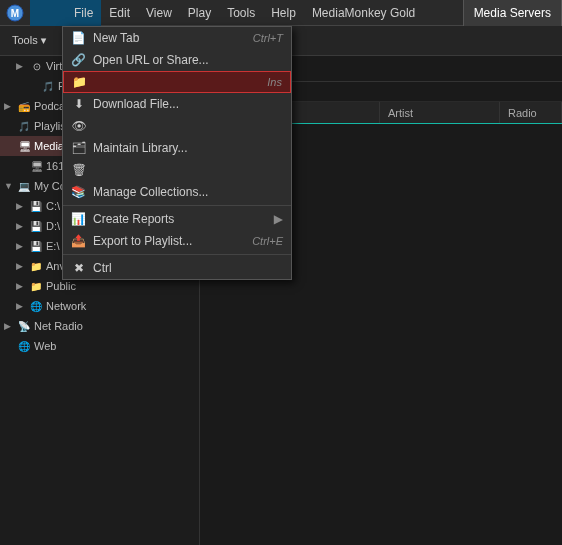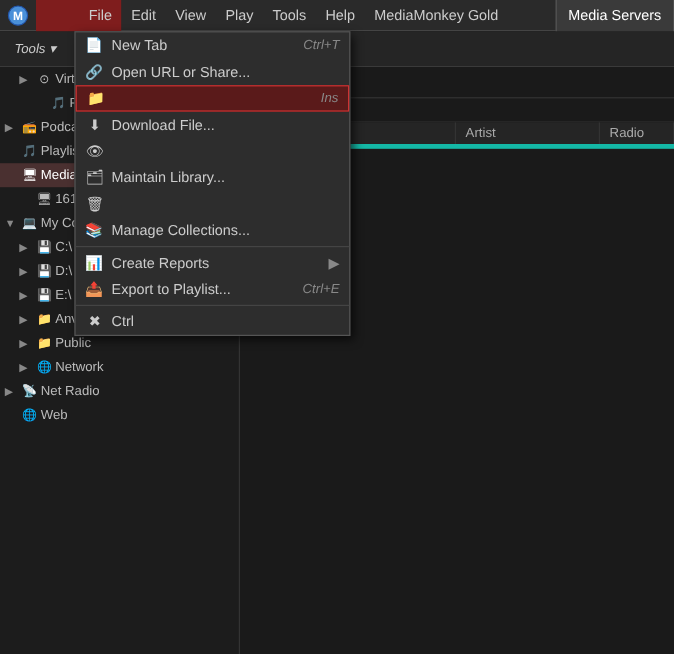--- a/index.html
+++ b/index.html
@@ -66,21 +66,20 @@
       border-bottom: 1px solid #3a3a3a;
     }
     .toolbar-btn {
       padding: 2px 8px;
       color: #ccc;
       font-size: 11px;
       cursor: pointer;
       display: flex;
       align-items: center;
       gap: 3px;
-      font-style: italic;
     }
 
     
     .main-layout {
       display: flex;
       height: calc(545px - 56px);
     }
 
     
     .sidebar {
@@ -142,21 +141,21 @@
       color: #888;
       font-size: 11px;
       height: 20px;
       display: flex;
       align-items: center;
       border-bottom: 1px solid #2a2a2a;
     }
     .table-header {
       display: flex;
       background: #252525;
-      border-bottom: 4px solid #14b8a6;
+      border-bottom: 1px solid #14b8a6;
       height: 22px;
     }
     .table-col {
       padding: 2px 8px;
       color: #aaa;
       font-size: 11px;
       display: flex;
       align-items: center;
       border-right: 1px solid #333;
     }
@@ -220,21 +219,21 @@
       width: 16px;
       height: 16px;
       display: flex;
       align-items: center;
       justify-content: center;
       flex-shrink: 0;
     }
 
     
     .menu-item-file.open {
-      background: #7f1d1d;
+      background: #0c4a6e;
       padding-left: 44px;
     }
   </style>
 </head>
 <body>
 
 <div class="menubar">
   <div class="app-logo">
     <svg viewBox="0 0 18 18" xmlns="http://www.w3.org/2000/svg">
       <circle cx="9" cy="9" r="8" fill="#4a90d9" stroke="#2255aa" stroke-width="1"></circle>

